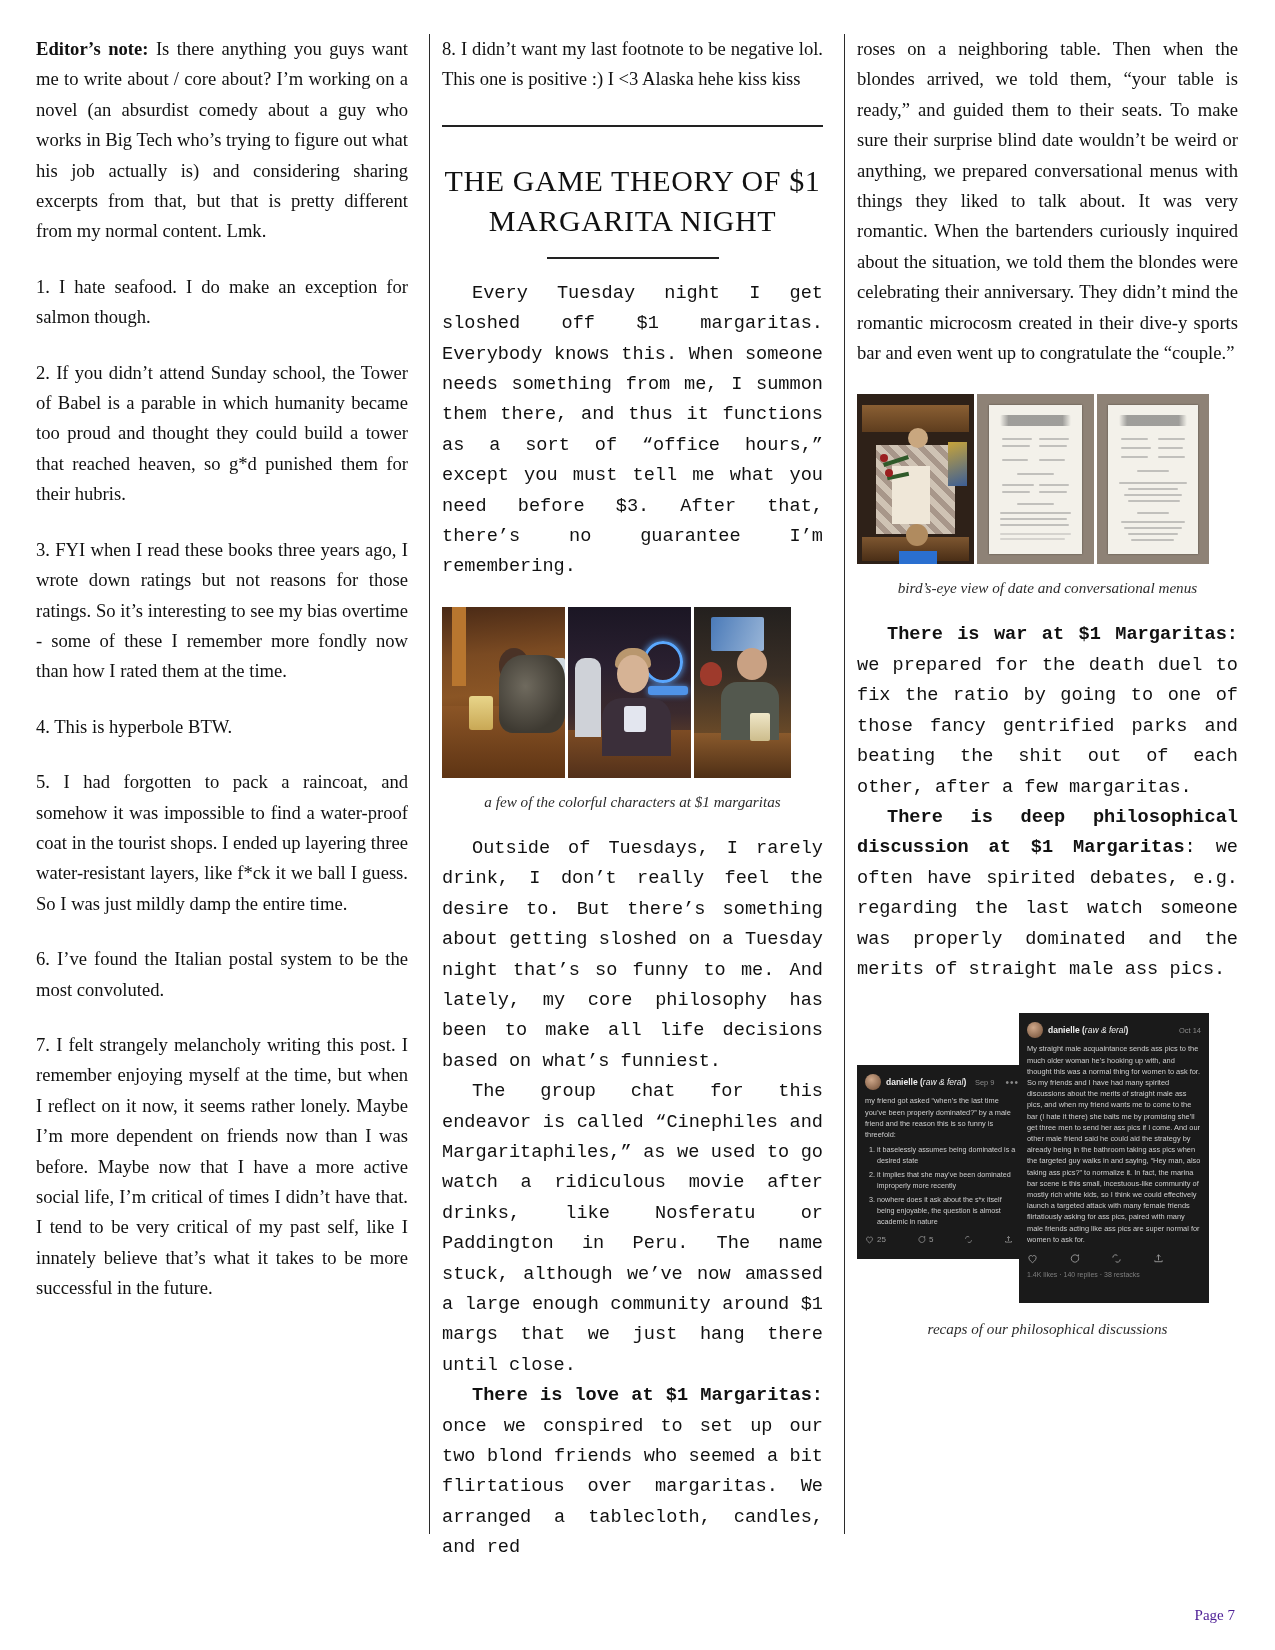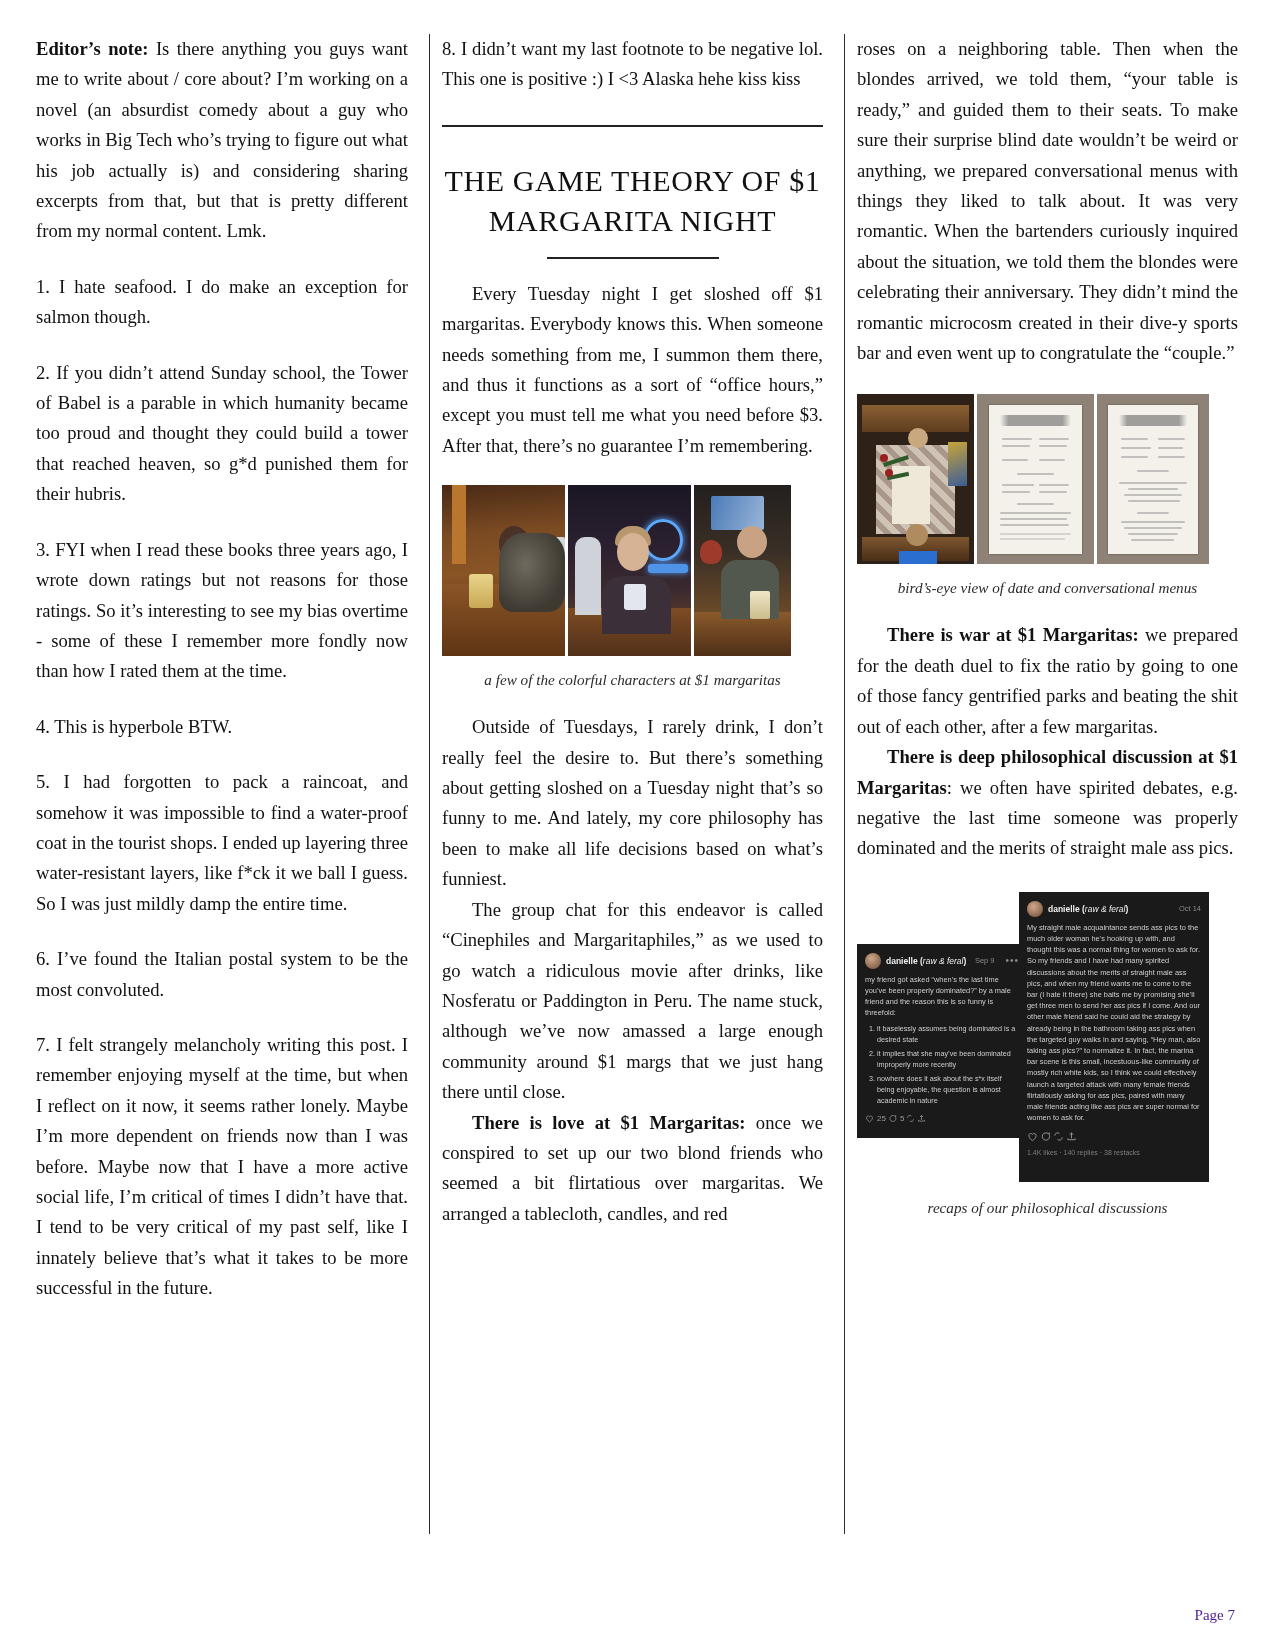--- a/index.html
+++ b/index.html
@@ -39,21 +39,21 @@
   .col.c3 { width: 394px; }
 
   p.body {
     margin: 0;
     font-size: 18.6px;
     line-height: 30.4px;
     text-align: justify;
     text-justify: inter-word;
     hyphens: none;
   }
-  p.body.indent { text-indent: 30px; }
+  p.body.indent { text-indent: 30px; font-family: Liberation Mono, monospace; }
   p.gap { margin-top: 25px; }
 
   .lead-bold { font-weight: bold; }
 
   h3.fnhead {
     margin: 0;
     font-size: 18.6px;
     line-height: 30px;
     font-weight: bold;
   }
@@ -194,21 +194,21 @@
 
   .note-head { display: flex; align-items: center; gap: 5px; margin-bottom: 5px; }
   .avatar { width: 16px; height: 16px; border-radius: 50%; background: radial-gradient(circle at 40% 35%,#cfa88a,#6c4a33); flex: none; }
   .nname { font-size: 8.5px; font-weight: bold; color: #f0f0f0; white-space: nowrap; }
   .nname .it { font-style: italic; font-weight: normal; }
   .ndate { font-size: 7.5px; color: #8a8a8a; margin-left: auto; }
   .ndots { font-size: 10px; color: #8a8a8a; letter-spacing: 1px; margin-left: 6px;}
   .ntext { font-size: 7.4px; line-height: 11.2px; color: #cfcfcf; }
   .nlist { margin: 4px 0 0 0; padding-left: 12px; font-size: 7.2px; line-height: 11px; color: #cfcfcf; }
   .nlist li { margin-bottom: 3px; }
-  .nacts { display: flex; gap: 2px; align-items: center; margin-top: 8px; color: #9a9a9a; font-size: 8px; }
+  .nacts { display: flex; gap: 31px; align-items: center; margin-top: 8px; color: #9a9a9a; font-size: 8px; }
   .nacts .ic { display: inline-flex; align-items: center; gap: 3px; }
   .nstats { margin-top: 7px; font-size: 7px; color: #7e7e7e; }
 
   .pagenum {
     position: absolute;
     right: 40px;
     bottom: 26px;
     font-size: 15px;
     color: #4c1d95;
     font-family: "Liberation Serif", serif;
@@ -342,21 +342,21 @@
             <div class="mline" style="left:22%;top:86%;width:56%"></div>
             <div class="mline" style="left:26%;top:90%;width:48%"></div>
           </div>
         </div>
       </div>
 
       <p class="caption">bird’s-eye view of date and conversational menus</p>
 
       <p class="body indent" style="margin-top:22px"><span class="lead-bold">There is war at $1 Margaritas:</span><span> we prepared for the death duel to fix the ratio by going to one of those fancy gentrified parks and beating the shit out of each other, after a few margaritas.</span></p>
 
-      <p class="body indent"><span class="lead-bold">There is deep philosophical discussion at $1 Margaritas</span><span>: we often have spirited debates, e.g. negative the last time someone was properly dominated and the merits of straight male ass pics.</span></p>
+      <p class="body indent"><span class="lead-bold">There is deep philosophical discussion at $1 Margaritas</span><span>: we often have spirited debates, e.g. regarding the last watch someone was properly dominated and the merits of straight male ass pics.</span></p>
 
       <div class="notes">
 
         <div class="note small">
           <div class="note-head">
             <div class="avatar"></div>
             <div class="nname"><span>danielle (</span><span class="it">raw &amp; feral</span><span>)</span></div>
             <div class="ndate">Sep 9</div>
             <div class="ndots">•••</div>
           </div>

